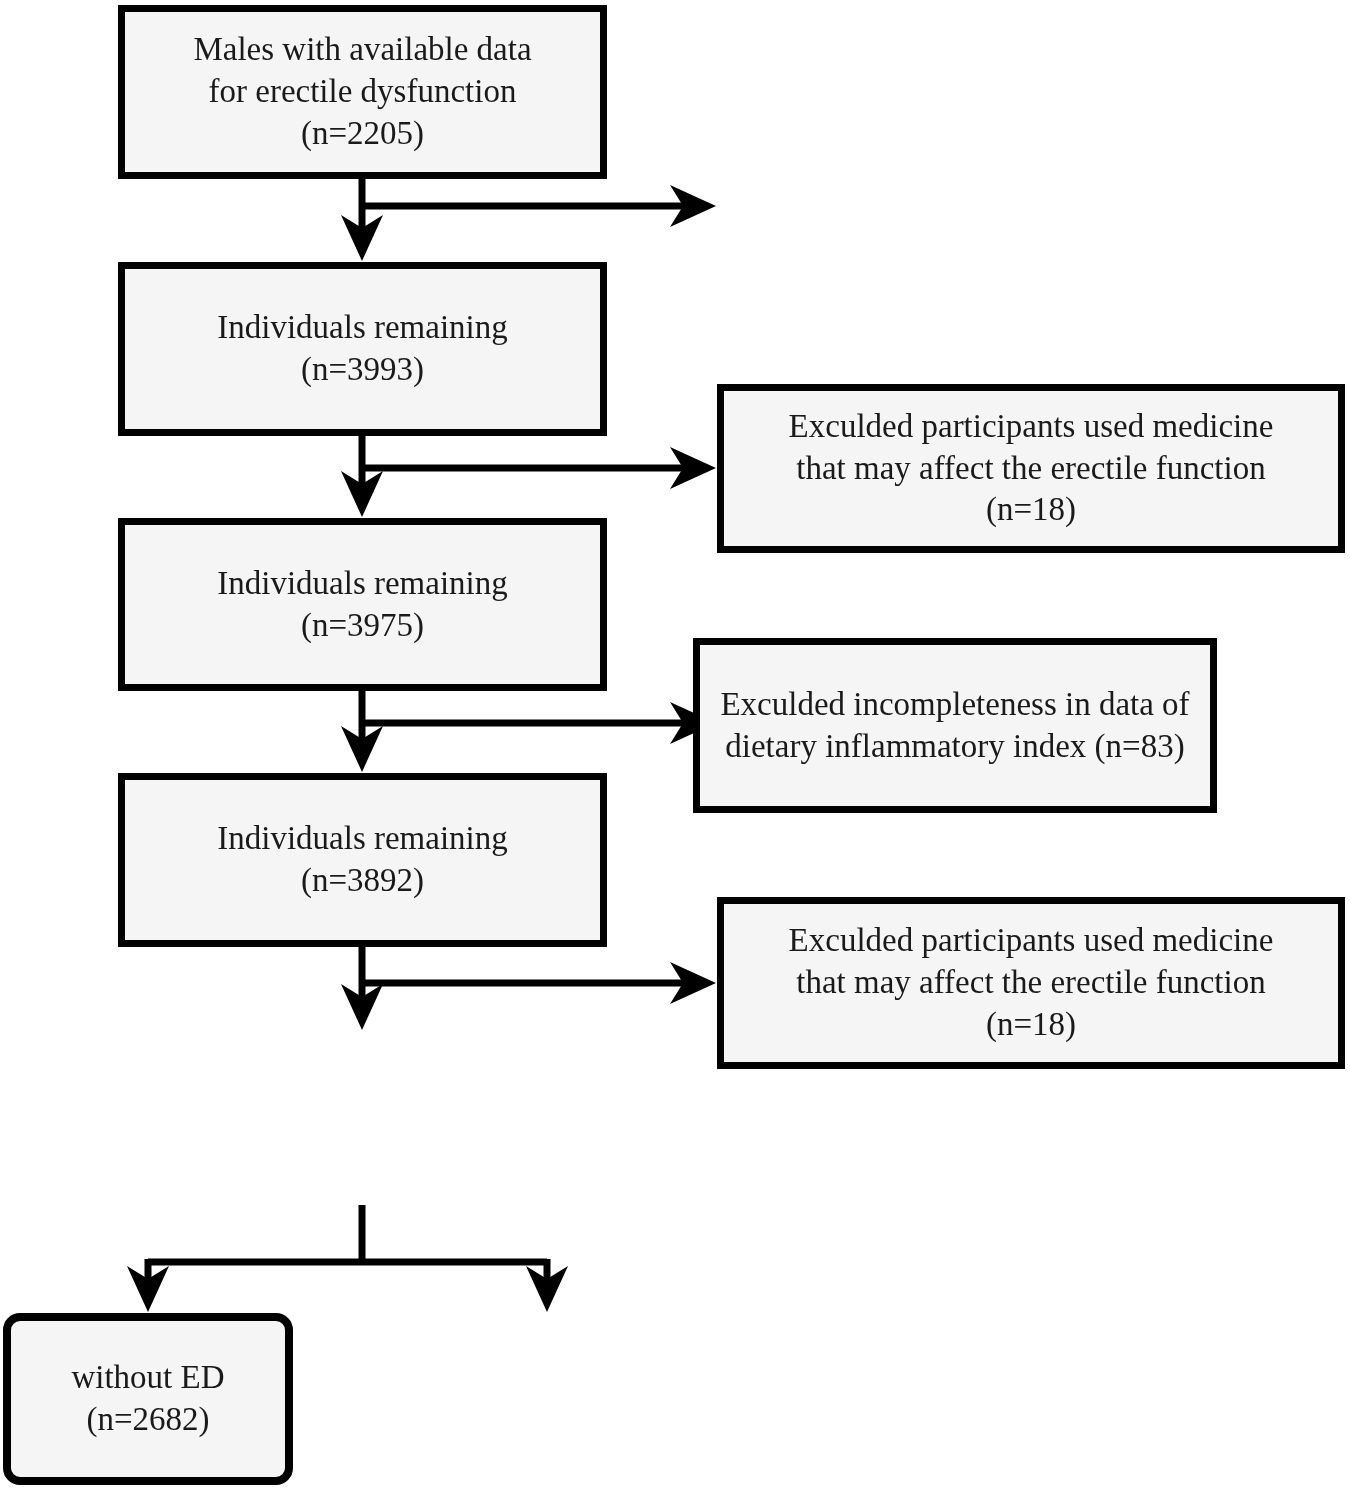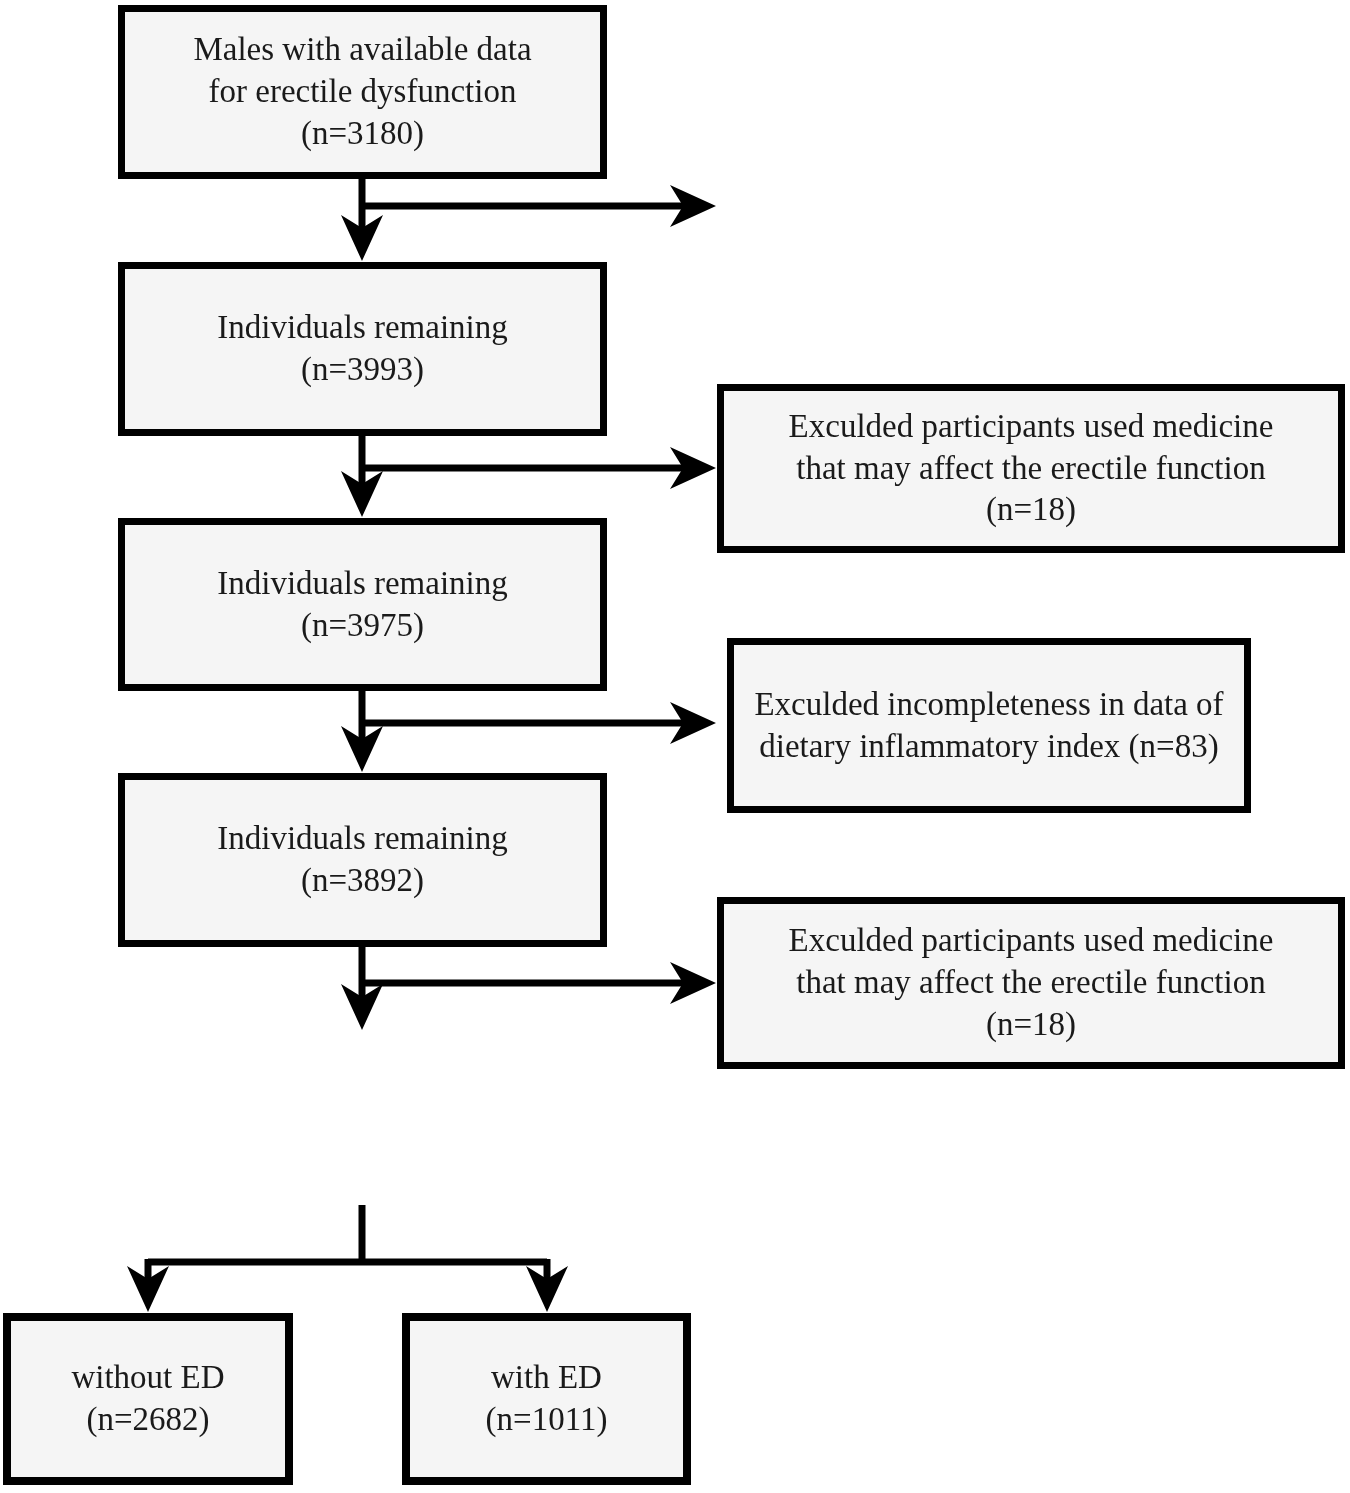--- a/index.html
+++ b/index.html
@@ -27,33 +27,33 @@
     justify-content: center;
     text-align: center;
   }
   .box-text {
     white-space: pre-line;
     font-size: 33px;
     line-height: 1.27;
     color: #1a1a1a;
     padding: 0 8px;
   }
-  .box.outcome { border-width: 8px; }
+  .box.outcome { border-width: 8px; border-radius: 17px; }
 
   
   .m1 { left: 118px; top: 5px;    width: 489px; height: 174px; }
   .m2 { left: 118px; top: 262px;  width: 489px; height: 174px; }
   .m3 { left: 118px; top: 518px;  width: 489px; height: 173px; }
   .m4 { left: 118px; top: 773px;  width: 489px; height: 174px; }
   .m5 { left: 118px; top: 1031px; width: 489px; height: 174px; }
 
   
   .r1 { left: 717px; top: 117px;  width: 628px; height: 177px; }
   .r2 { left: 717px; top: 384px;  width: 628px; height: 169px; }
-  .r3 { left: 727px; top: 638px;  width: 524px; height: 175px; }
+  .r3 { left: 693px; top: 638px;  width: 524px; height: 175px; }
   .r4 { left: 717px; top: 897px;  width: 628px; height: 172px; }
 
   
   .b1 { left: 3px;   top: 1313px; width: 290px; height: 172px; }
   .b2 { left: 402px; top: 1313px; width: 289px; height: 172px; }
 </style>
 </head>
 <body>
 
 <div class="canvas">
@@ -88,21 +88,21 @@
       <polygon points="716,206 670,185 683,206 670,227"></polygon>
       <polygon points="716,468 670,447 683,468 670,489"></polygon>
       <polygon points="716,723 670,702 683,723 670,744"></polygon>
       <polygon points="716,983 670,962 683,983 670,1004"></polygon>
     </g>
   </svg>
 
   <div class="box m1">
     <span class="box-text">Males with available data
 for erectile dysfunction
-(n=3180)</span>
+(n=2205)</span>
   </div>
   <div class="box m2">
     <span class="box-text">Individuals remaining
 (n=3993)</span>
   </div>
   <div class="box m3">
     <span class="box-text">Individuals remaining
 (n=3975)</span>
   </div>
   <div class="box m4">
@@ -122,18 +122,14 @@
   <div class="box r4">
     <span class="box-text">Exculded participants used medicine
 that may affect the erectile function
 (n=18)</span>
   </div>
 
   <div class="box outcome b1">
     <span class="box-text">without ED
 (n=2682)</span>
   </div>
-  <div class="box outcome b2">
-    <span class="box-text">with ED
-(n=1011)</span>
-  </div>
 
 </div>
 
 </body></html>

